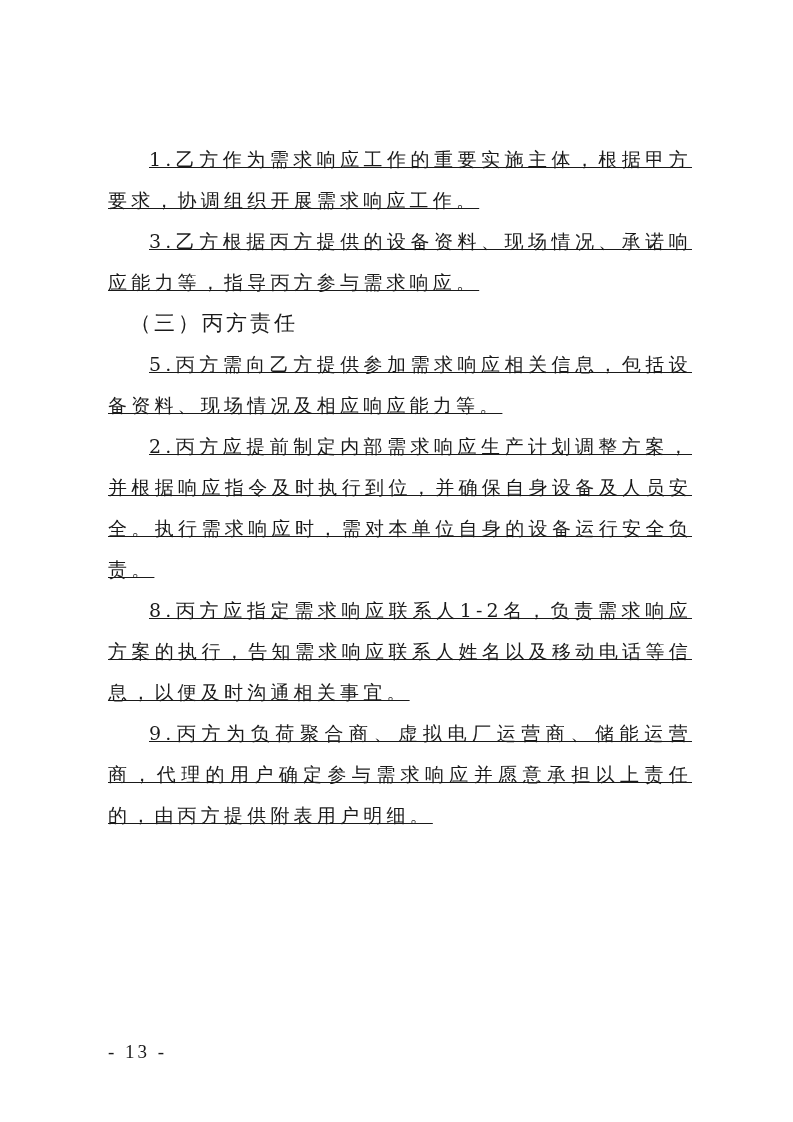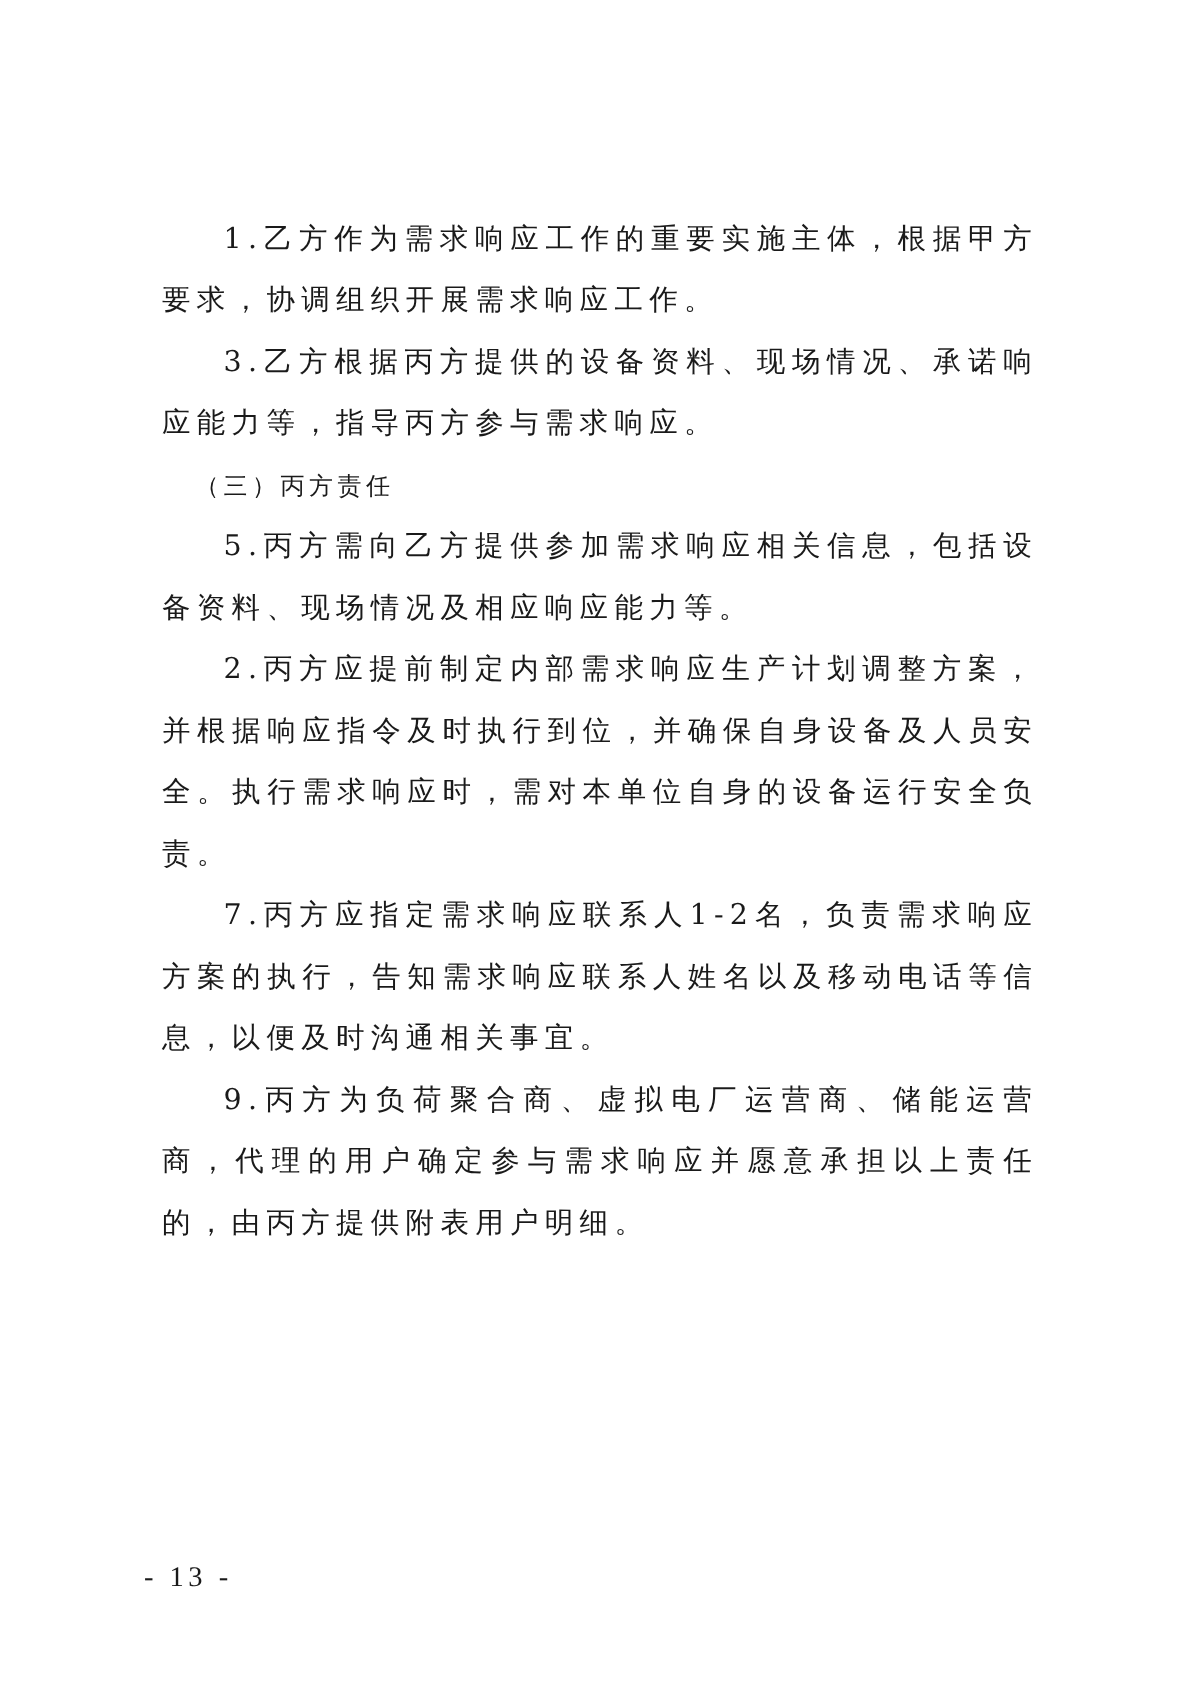--- a/index.html
+++ b/index.html
@@ -21,48 +21,49 @@
       top: 139px;
       width: 584px;
     }
     .para {
       margin: 0;
       font-size: 19px;
       line-height: 41px;
       letter-spacing: 4.2px;
       text-align: justify;
       text-align-last: left;
+      text-decoration: underline;
     }
     .para.indent {
       text-indent: 41px;
     }
     .heading {
       margin: 0;
-      font-size: 16px;
+      font-size: 21px;
       line-height: 41px;
       letter-spacing: 3px;
       padding-left: 22px;
     }
     .page-number {
       position: absolute;
-      left: 96px;
+      left: 108px;
       top: 1041px;
       font-size: 19px;
       letter-spacing: 3px;
       font-family: "Liberation Serif", "DejaVu Serif", serif;
     }
   </style>
 </head>
 <body>
 
 <div class="page">
   <p class="para indent">1.乙方作为需求响应工作的重要实施主体，根据甲方要求，协调组织开展需求响应工作。</p>
   <p class="para indent">3.乙方根据丙方提供的设备资料、现场情况、承诺响应能力等，指导丙方参与需求响应。</p>
 
   <p class="heading">（三）丙方责任</p>
 
   <p class="para indent">5.丙方需向乙方提供参加需求响应相关信息，包括设备资料、现场情况及相应响应能力等。</p>
   <p class="para indent">2.丙方应提前制定内部需求响应生产计划调整方案，并根据响应指令及时执行到位，并确保自身设备及人员安全。执行需求响应时，需对本单位自身的设备运行安全负责。</p>
-  <p class="para indent">7.丙方应指定需求响应联系人1-2名，负责需求响应方案的执行，告知需求响应联系人姓名以及移动电话等信息，以便及时沟通相关事宜。</p>
+  <p class="para indent">8.丙方应指定需求响应联系人1-2名，负责需求响应方案的执行，告知需求响应联系人姓名以及移动电话等信息，以便及时沟通相关事宜。</p>
   <p class="para indent">9.丙方为负荷聚合商、虚拟电厂运营商、储能运营商，代理的用户确定参与需求响应并愿意承担以上责任的，由丙方提供附表用户明细。</p>
 </div>
 
 <div class="page-number">- 13 -</div>
 
 </body></html>

